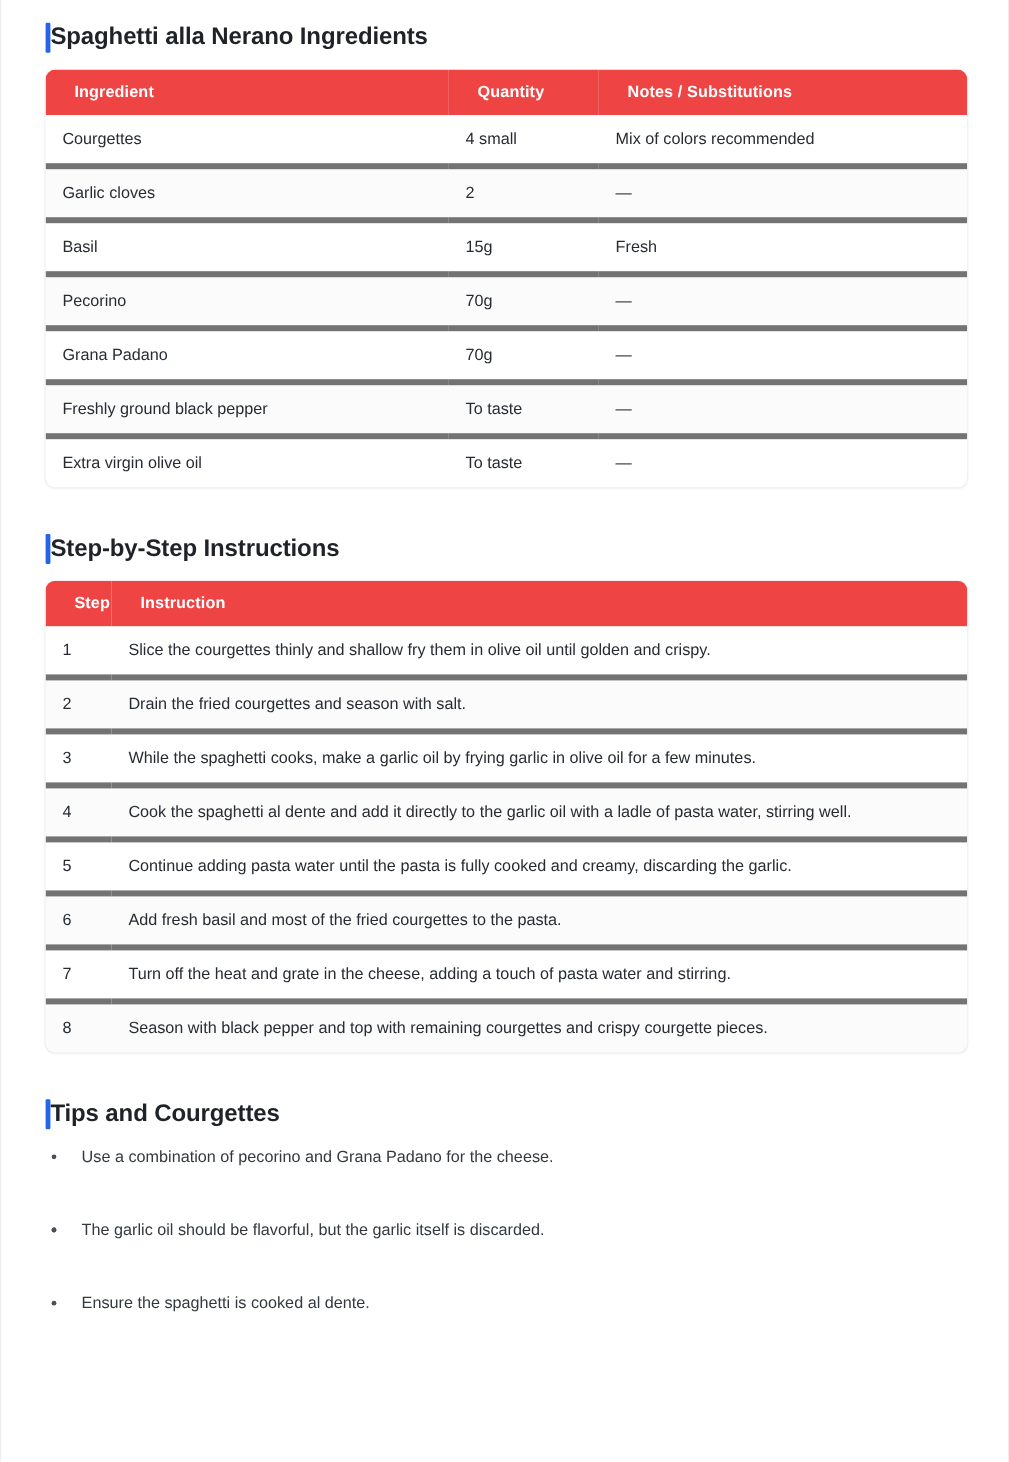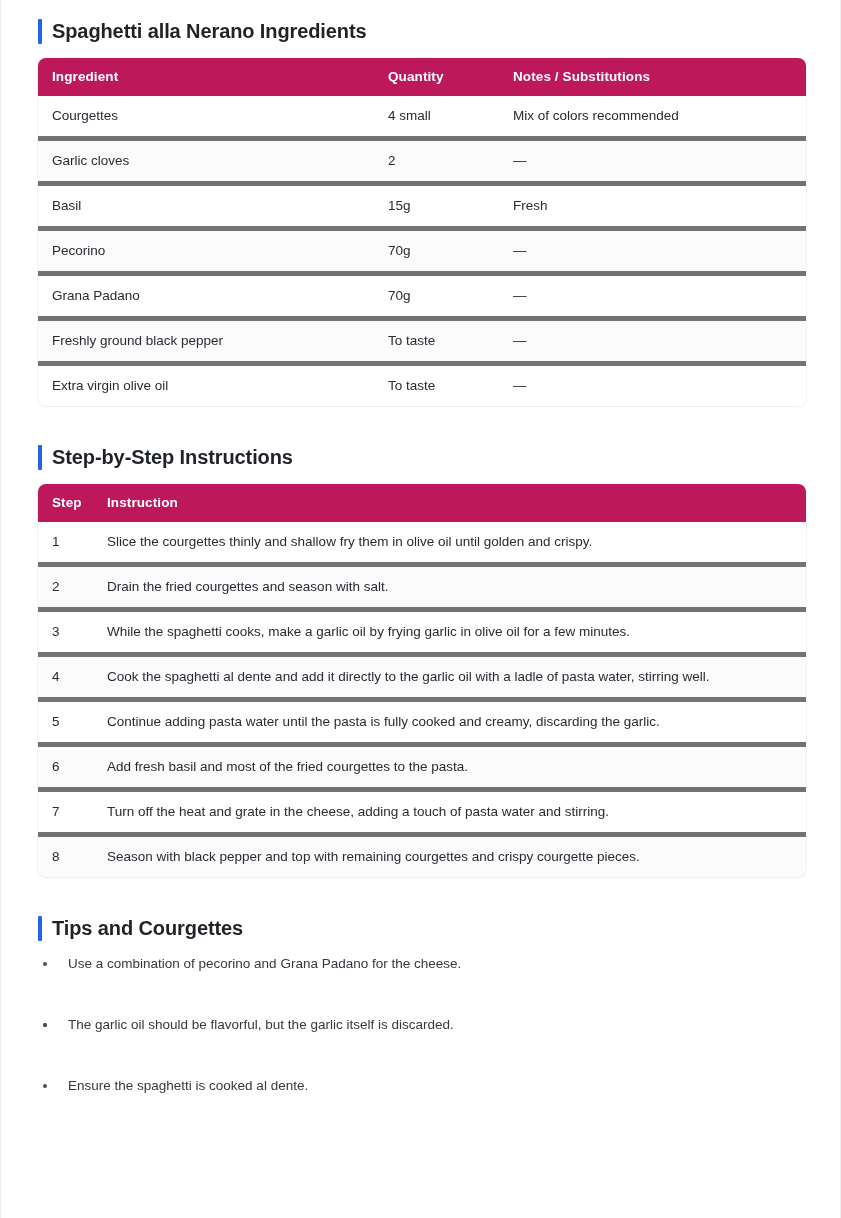--- a/index.html
+++ b/index.html
@@ -20,21 +20,21 @@
     border-left: 1px solid #eceef0;
     border-right: 1px solid #eceef0;
     padding: 18px 37px 0 37px;
     overflow: hidden;
   }
 
   
   .section-heading {
     display: flex;
     align-items: center;
-    gap: 10px;
+    gap: 0;
     margin: 0 0 14px 0;
   }
   .accent-bar {
     width: 4px;
     height: 25px;
     background: #2563eb;
     border-radius: 1px;
     flex: 0 0 4px;
   }
   .section-heading h2 {
@@ -53,26 +53,26 @@
     background: #ffffff;
     box-shadow: 0 1px 2px rgba(16,24,40,0.05), 0 0 0 1px rgba(16,24,40,0.035);
     margin-bottom: 38px;
   }
   table {
     width: 100%;
     border-collapse: collapse;
     table-layout: fixed;
   }
   thead th {
-    background: #be185d;
+    background: #ef4444;
     color: #ffffff;
     font-size: 13.5px;
     font-weight: 700;
     text-align: left;
-    padding: 11px 14px;
+    padding: 11px 24px;
     line-height: 16px;
     letter-spacing: 0.1px;
   }
   tbody td {
     font-size: 13.5px;
     color: #272c33;
     padding: 11px 14px;
     line-height: 18px;
     border-top: 5px solid #737373;
     vertical-align: middle;

